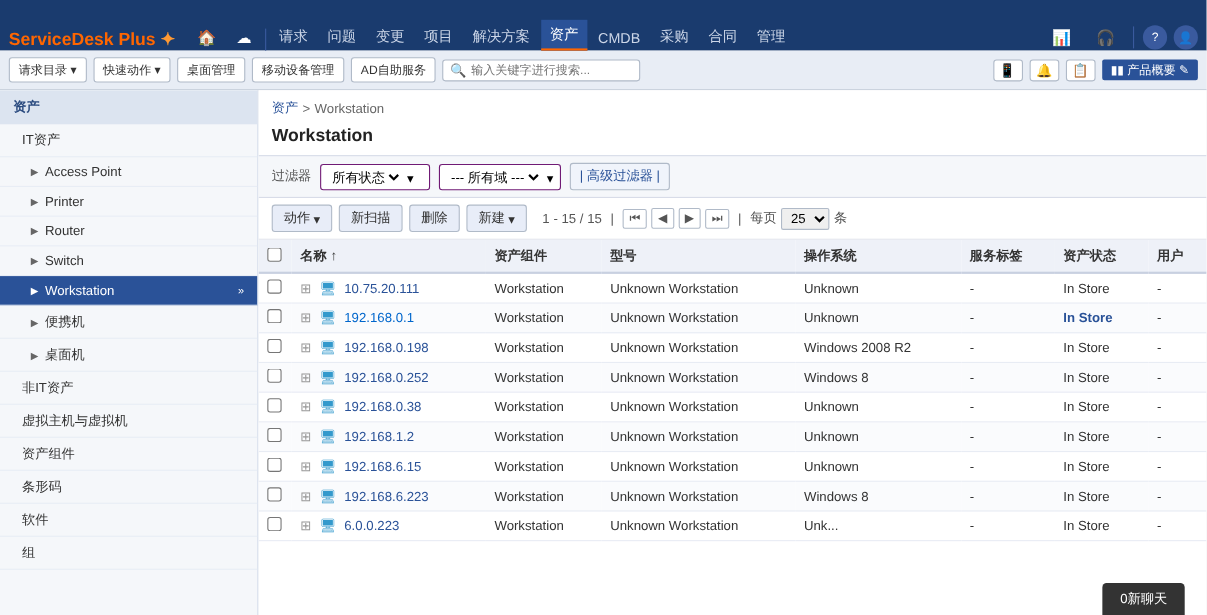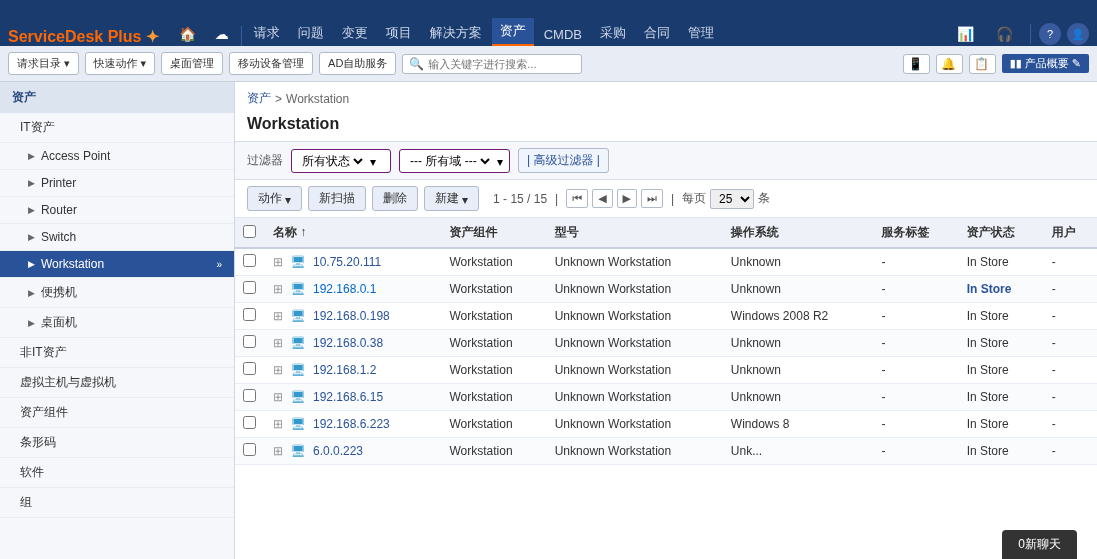--- a/index.html
+++ b/index.html
@@ -542,20 +542,38 @@
       </td>
       <td class="dash">-</td>
     </tr>
           <tr>
       <td>
         <input type="checkbox" style="">
       </td>
       <td>
         <span style="color:#999; margin-right:4px;">⊞</span>
         <span style="color:#3399cc; margin-right:4px;">🖥</span>
+        <a class="link-cell ">192.168.0.252</a>
+      </td>
+      <td>Workstation</td>
+      <td>Unknown Workstation</td>
+      <td>Windows 8</td>
+      <td class="dash">-</td>
+      <td>
+        <span class="status-instore">In Store</span>
+      </td>
+      <td class="dash">-</td>
+    </tr>
+          <tr>
+      <td>
+        <input type="checkbox" style="">
+      </td>
+      <td>
+        <span style="color:#999; margin-right:4px;">⊞</span>
+        <span style="color:#3399cc; margin-right:4px;">🖥</span>
         <a class="link-cell ">192.168.0.38</a>
       </td>
       <td>Workstation</td>
       <td>Unknown Workstation</td>
       <td>Unknown</td>
       <td class="dash">-</td>
       <td>
         <span class="status-instore">In Store</span>
       </td>
       <td class="dash">-</td>

